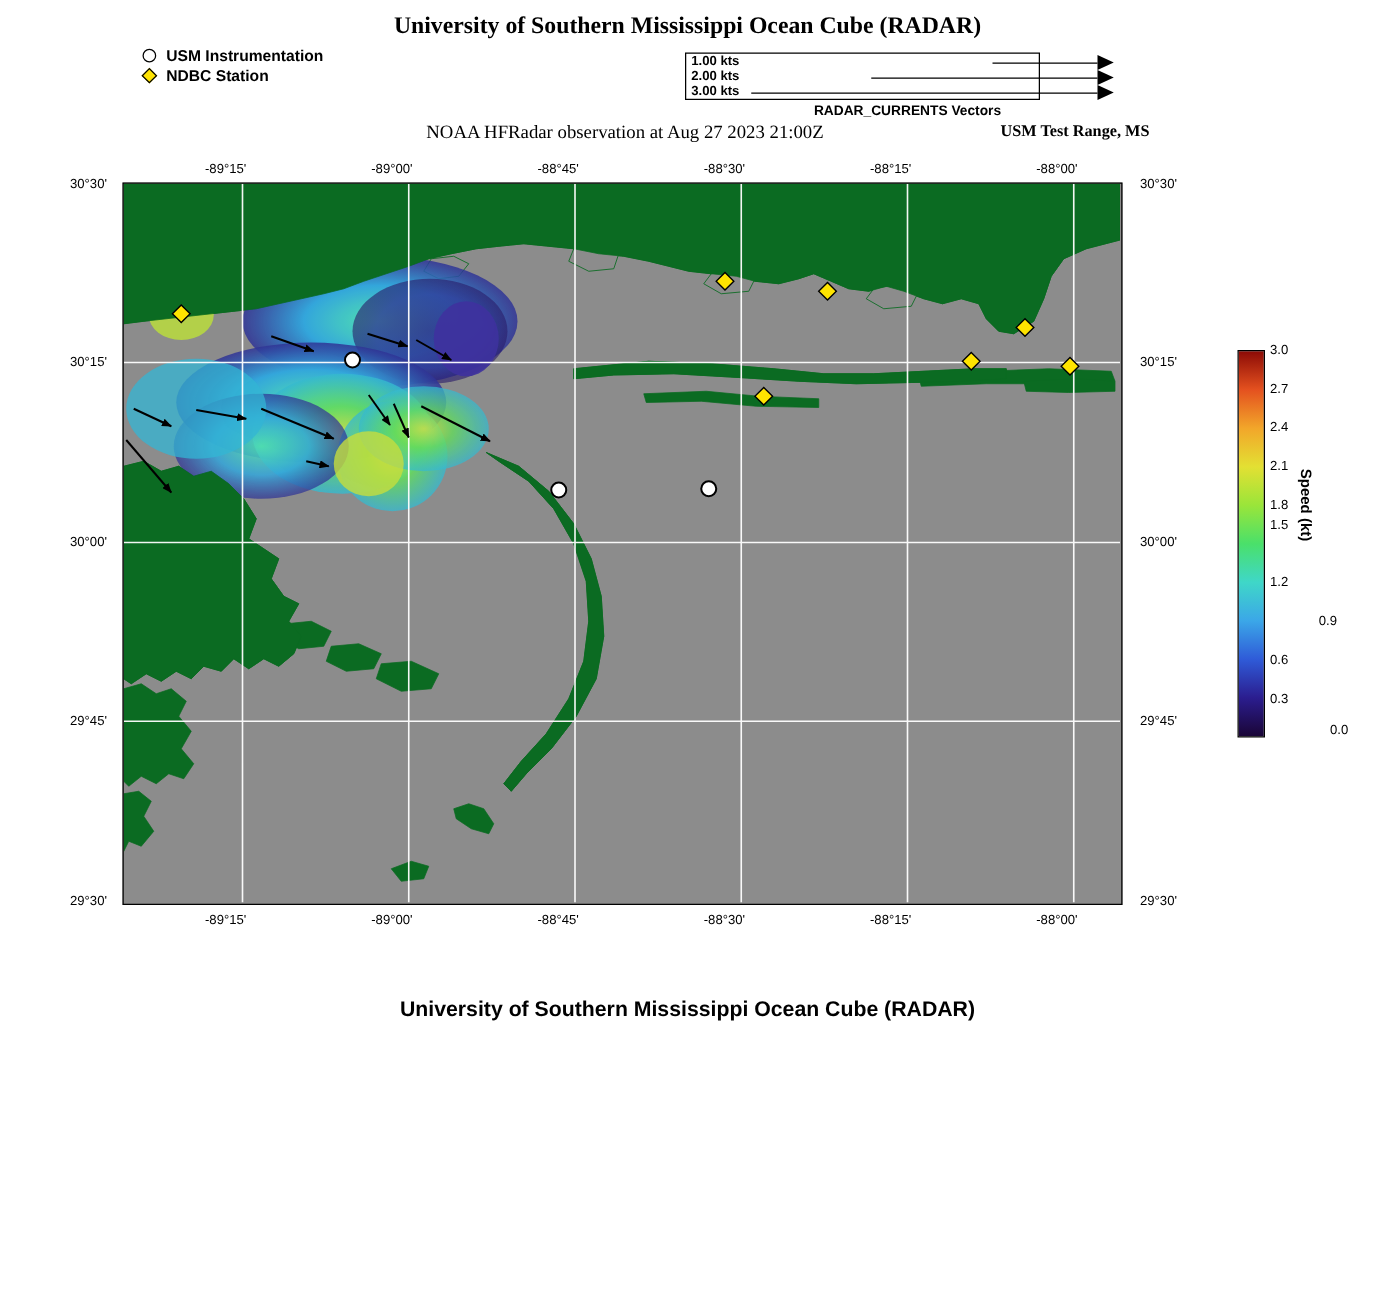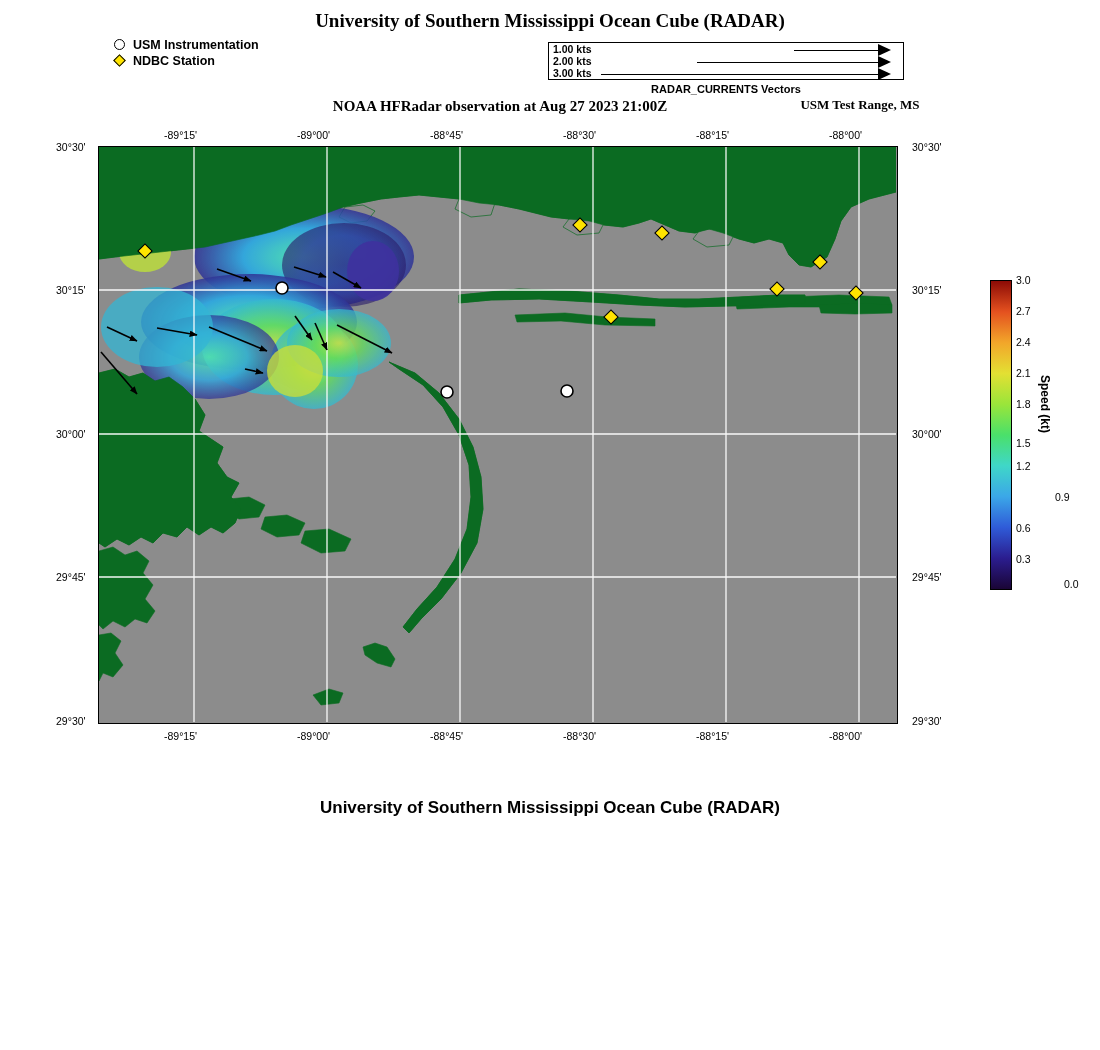--- a/index.html
+++ b/index.html
@@ -29,21 +29,21 @@
     text-align: center;
     font-family: "Liberation Sans", sans-serif;
     font-weight: bold;
     font-size: 17px;
     color: #000;
   }
   #subtitle {
     left: 180px; top: 98px; width: 640px;
     text-align: center;
     font-family: "Liberation Serif", serif;
-    font-weight: bold;
+    font-weight: normal;
     font-size: 15px;
     color: #000;
   }
   #site-label {
     left: 700px; top: 97px; width: 320px;
     text-align: center;
     font-family: "Liberation Serif", serif;
     font-weight: bold;
     font-size: 13px;
     color: #000;
@@ -82,21 +82,21 @@
     width: 9px; height: 9px;
     background: #ffe400;
     border: 1.2px solid #000;
     box-sizing: border-box;
     transform: rotate(45deg);
   }
 
   
   #vector-key {
     left: 548px; top: 42px;
-    width: 356px; height: 38px;
+    width: 284px; height: 38px;
     border: 1px solid #000;
     background: #fff;
     box-sizing: border-box;
   }
   #vector-key .vrow {
     position: absolute;
     left: 0; width: 100%; height: 12px;
   }
   #vector-key .vlabel {
     position: absolute;
@@ -402,21 +402,21 @@
 </div>
 
 <div class="abs" id="colorbar-wrap">
   <div id="colorbar"></div>
   <div id="colorbar-ticks">
     <div class="cb-tick" style="top:-6px;">3.0</div>
     <div class="cb-tick" style="top:25px;">2.7</div>
     <div class="cb-tick" style="top:56px;">2.4</div>
     <div class="cb-tick" style="top:87px;">2.1</div>
     <div class="cb-tick" style="top:118px;">1.8</div>
-    <div class="cb-tick" style="top:157px;">1.5</div>
+    <div class="cb-tick" style="top:134px;">1.5</div>
     <div class="cb-tick" style="top:180px;">1.2</div>
     <div class="cb-tick" style="top:211px;padding-left:39px;">0.9</div>
     <div class="cb-tick" style="top:242px;">0.6</div>
     <div class="cb-tick" style="top:273px;">0.3</div>
     <div class="cb-tick" style="top:298px;padding-left:48px;">0.0</div>
   </div>
   <div id="colorbar-title">Speed (kt)</div>
 </div>
 
 <div class="abs" id="footer-title">University of Southern Mississippi Ocean Cube (RADAR)</div>

